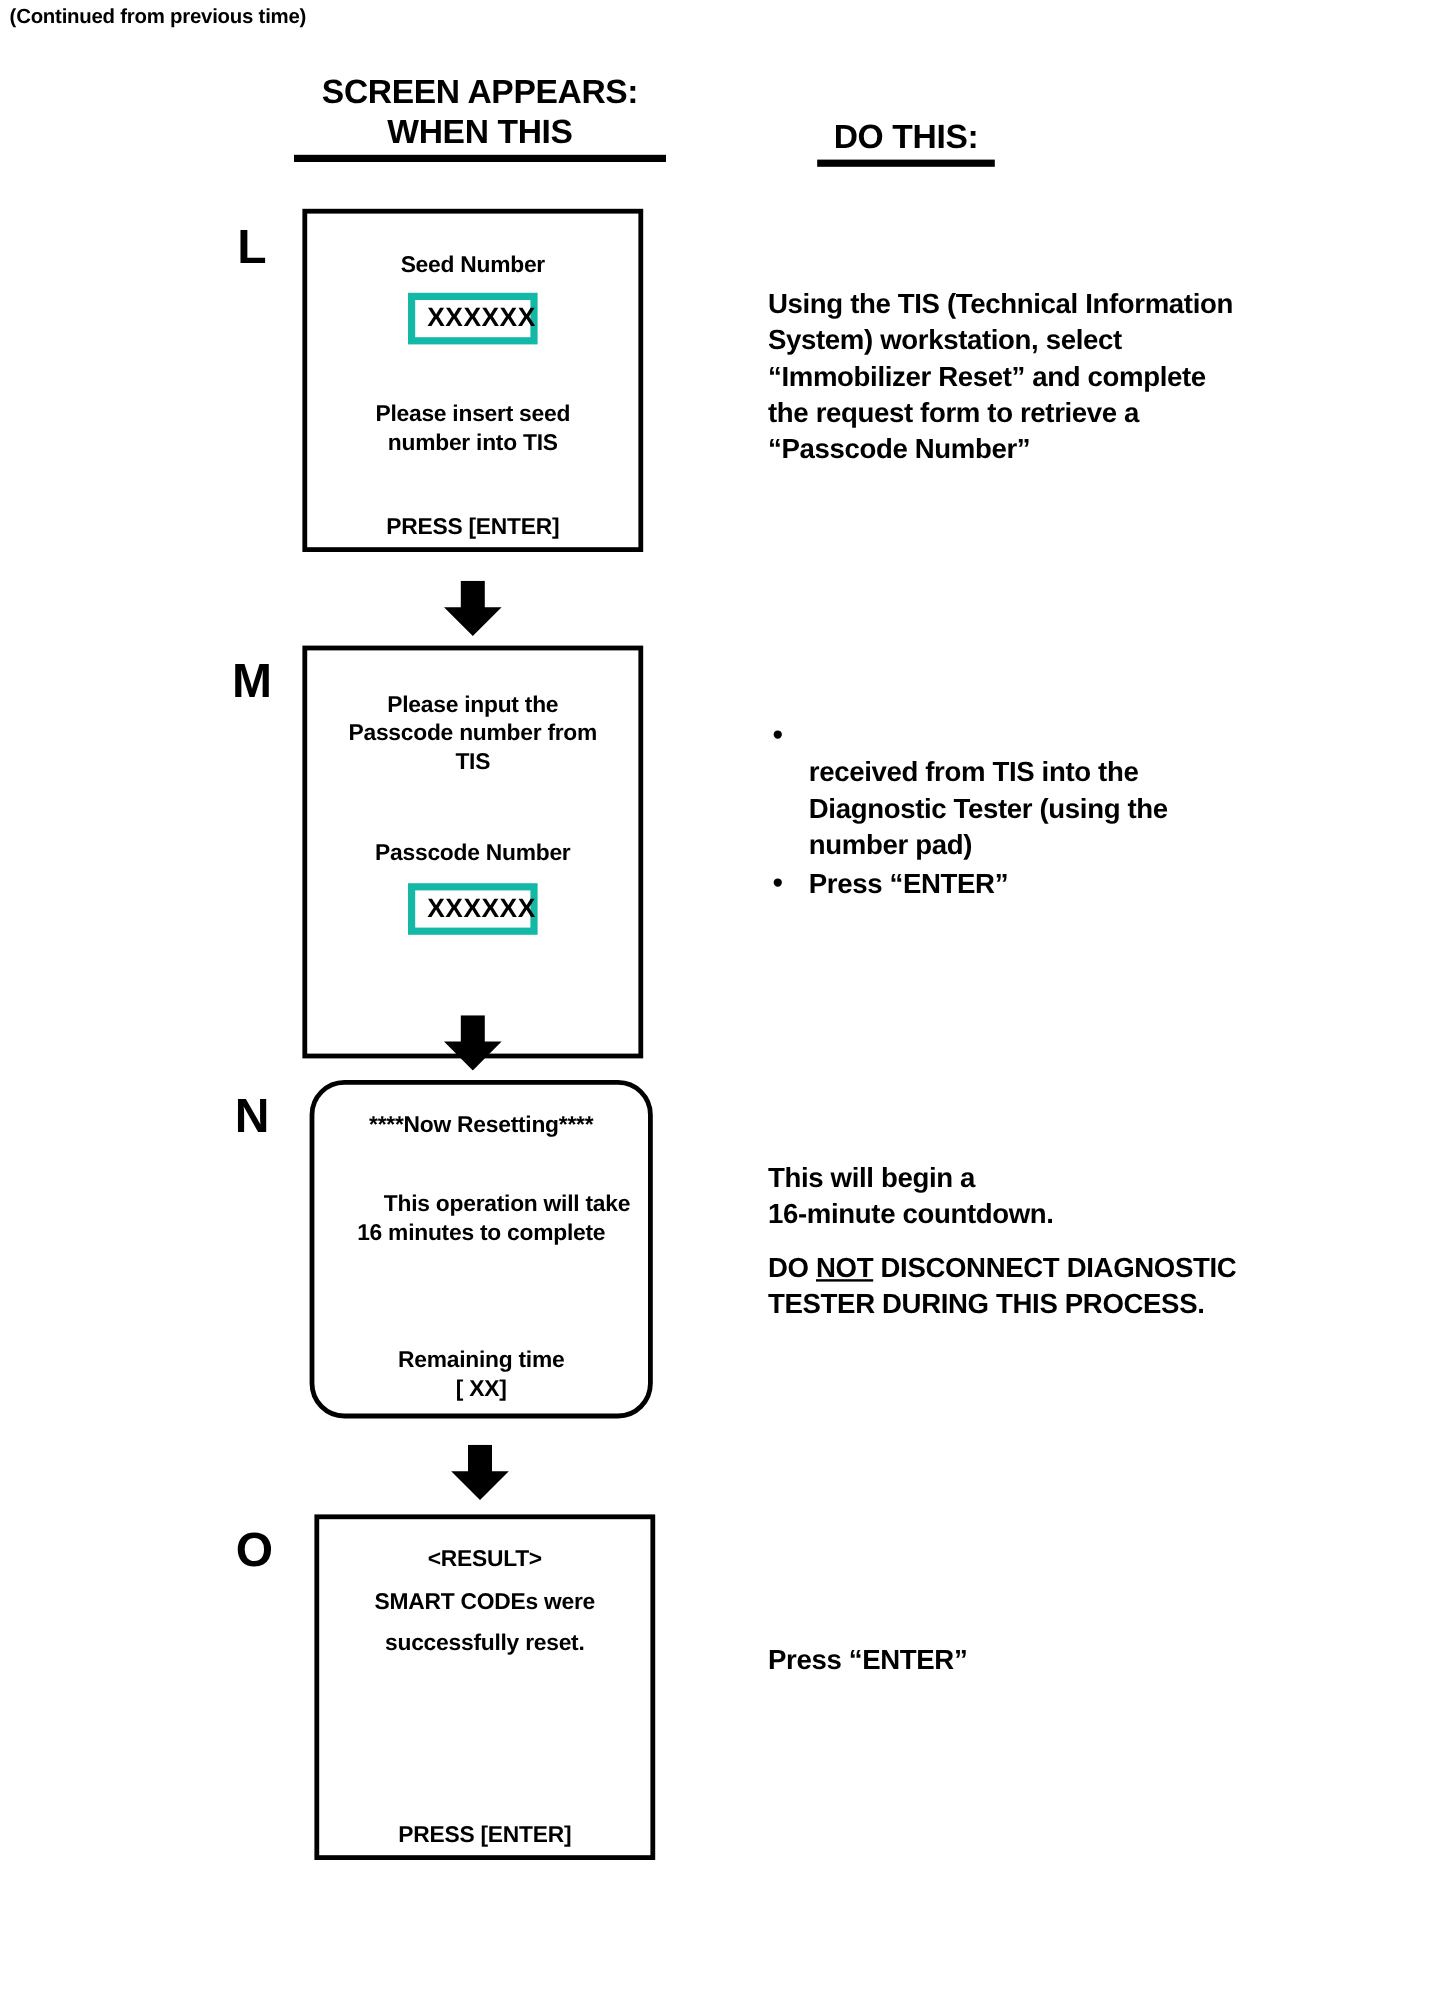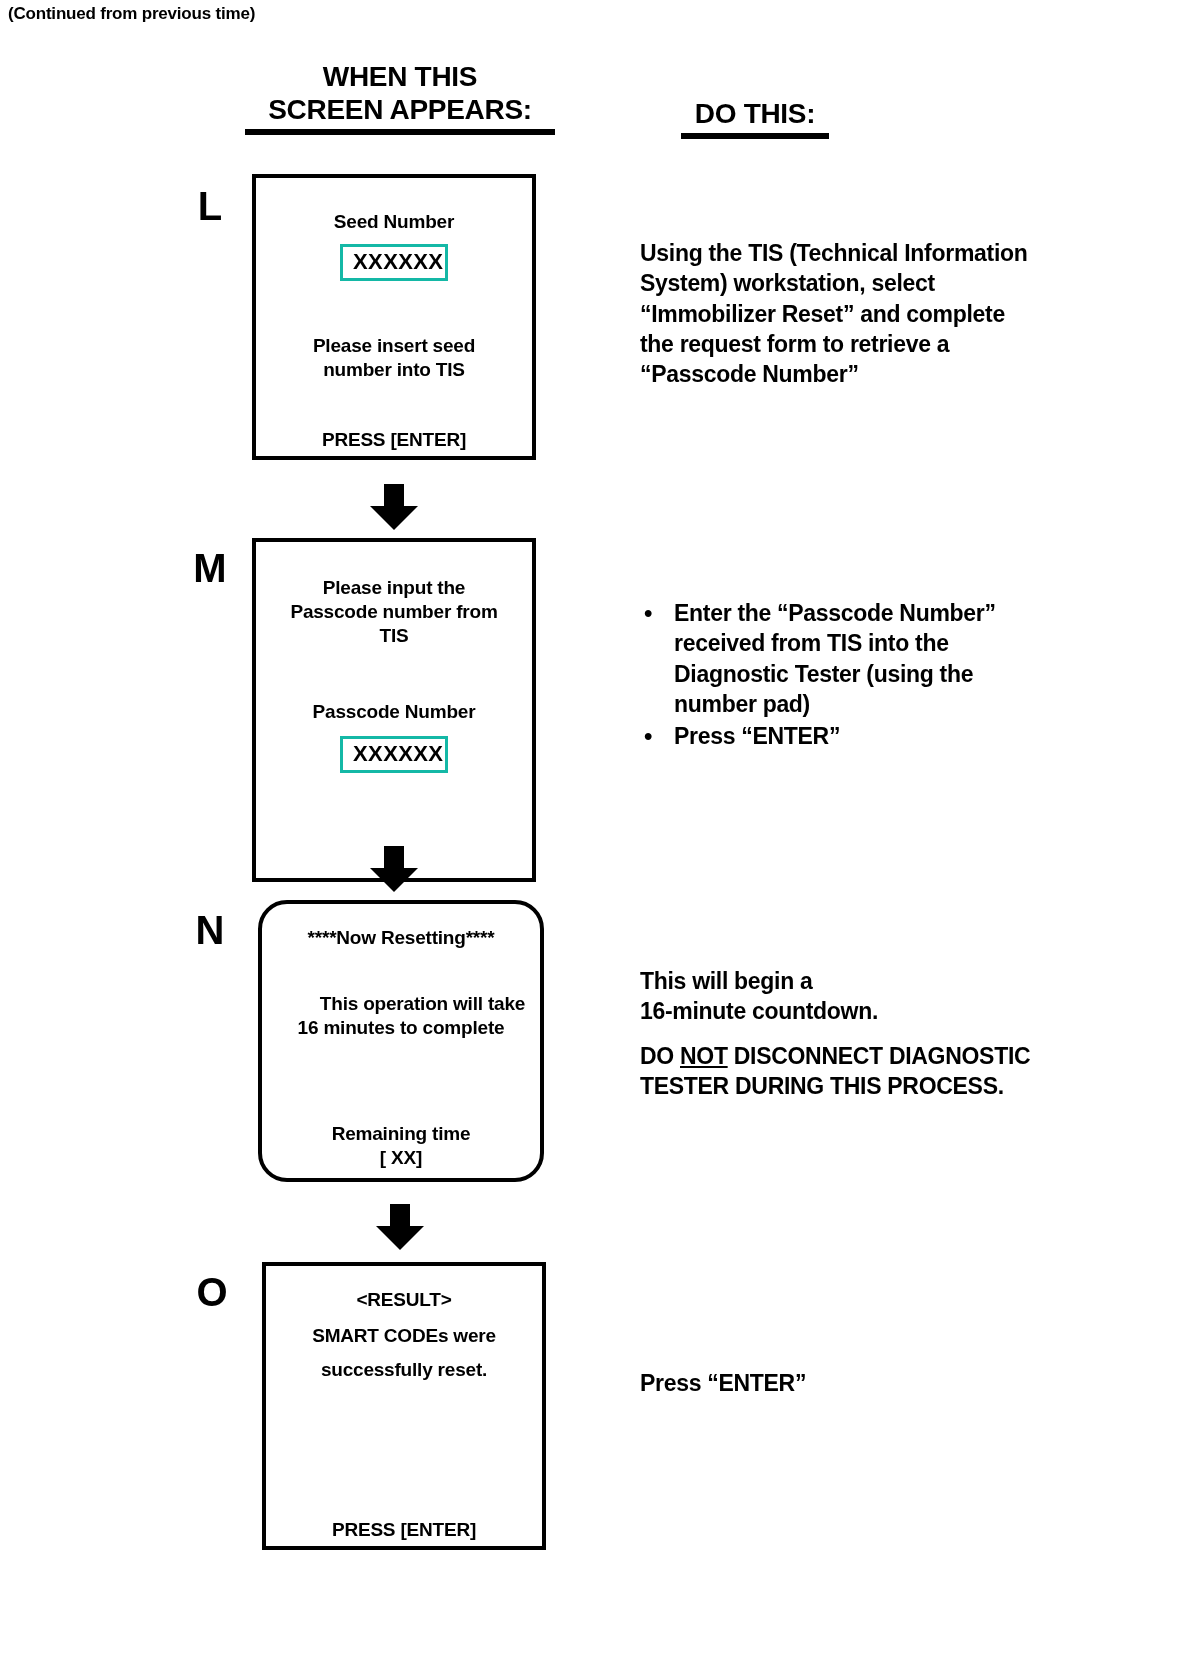--- a/index.html
+++ b/index.html
@@ -88,21 +88,21 @@
     font-weight: bold;
     line-height: 1.22;
     letter-spacing: -0.2px;
   }
 
   
   .field-box {
     position: absolute;
     left: 50%;
     transform: translateX(-50%);
-    border: 3px solid #14b8a6;
+    border: 6px solid #14b8a6;
     box-sizing: border-box;
     padding: 2px 10px 3px 10px;
     font-size: 22px;
     font-weight: bold;
     letter-spacing: 0.4px;
     background: #fff;
   }
 
   
   .arrow {
@@ -140,22 +140,22 @@
     line-height: 1.3;
   }
   .u { text-decoration: underline; }
 </style>
 </head>
 <body>
 
 <div class="continued">(Continued from previous time)</div>
 
 <div class="col-head-left">
+  <div>SCREEN APPEARS:</div>
   <div>WHEN THIS</div>
-  <div>SCREEN APPEARS:</div>
   <div class="rule"></div>
 </div>
 
 <div class="col-head-right">
   <div>DO THIS:</div>
   <div class="rule"></div>
 </div>
 
 <div class="step-letter" style="left:180px; top:186px;">L</div>
 
@@ -187,21 +187,21 @@
   <div class="line" style="top:34px;">Please input the</div>
   <div class="line" style="top:58px;">Passcode number from</div>
   <div class="line" style="top:82px;">TIS</div>
   <div class="line" style="top:158px;">Passcode Number</div>
   <div class="field-box" style="top:194px; width:108px;">XXXXXX</div>
 </div>
 
 <div class="instr" style="left:640px; top:598px; width:450px;">
   <ul class="bullets">
     <li>
-      <span>Enter the “Passcode Number”</span><br>
+      <br>
       <span>received from TIS into the</span><br>
       <span>Diagnostic Tester (using the</span><br>
       <span>number pad)</span>
     </li>
     <li>
       <span>Press “ENTER”</span>
     </li>
   </ul>
 </div>
 

